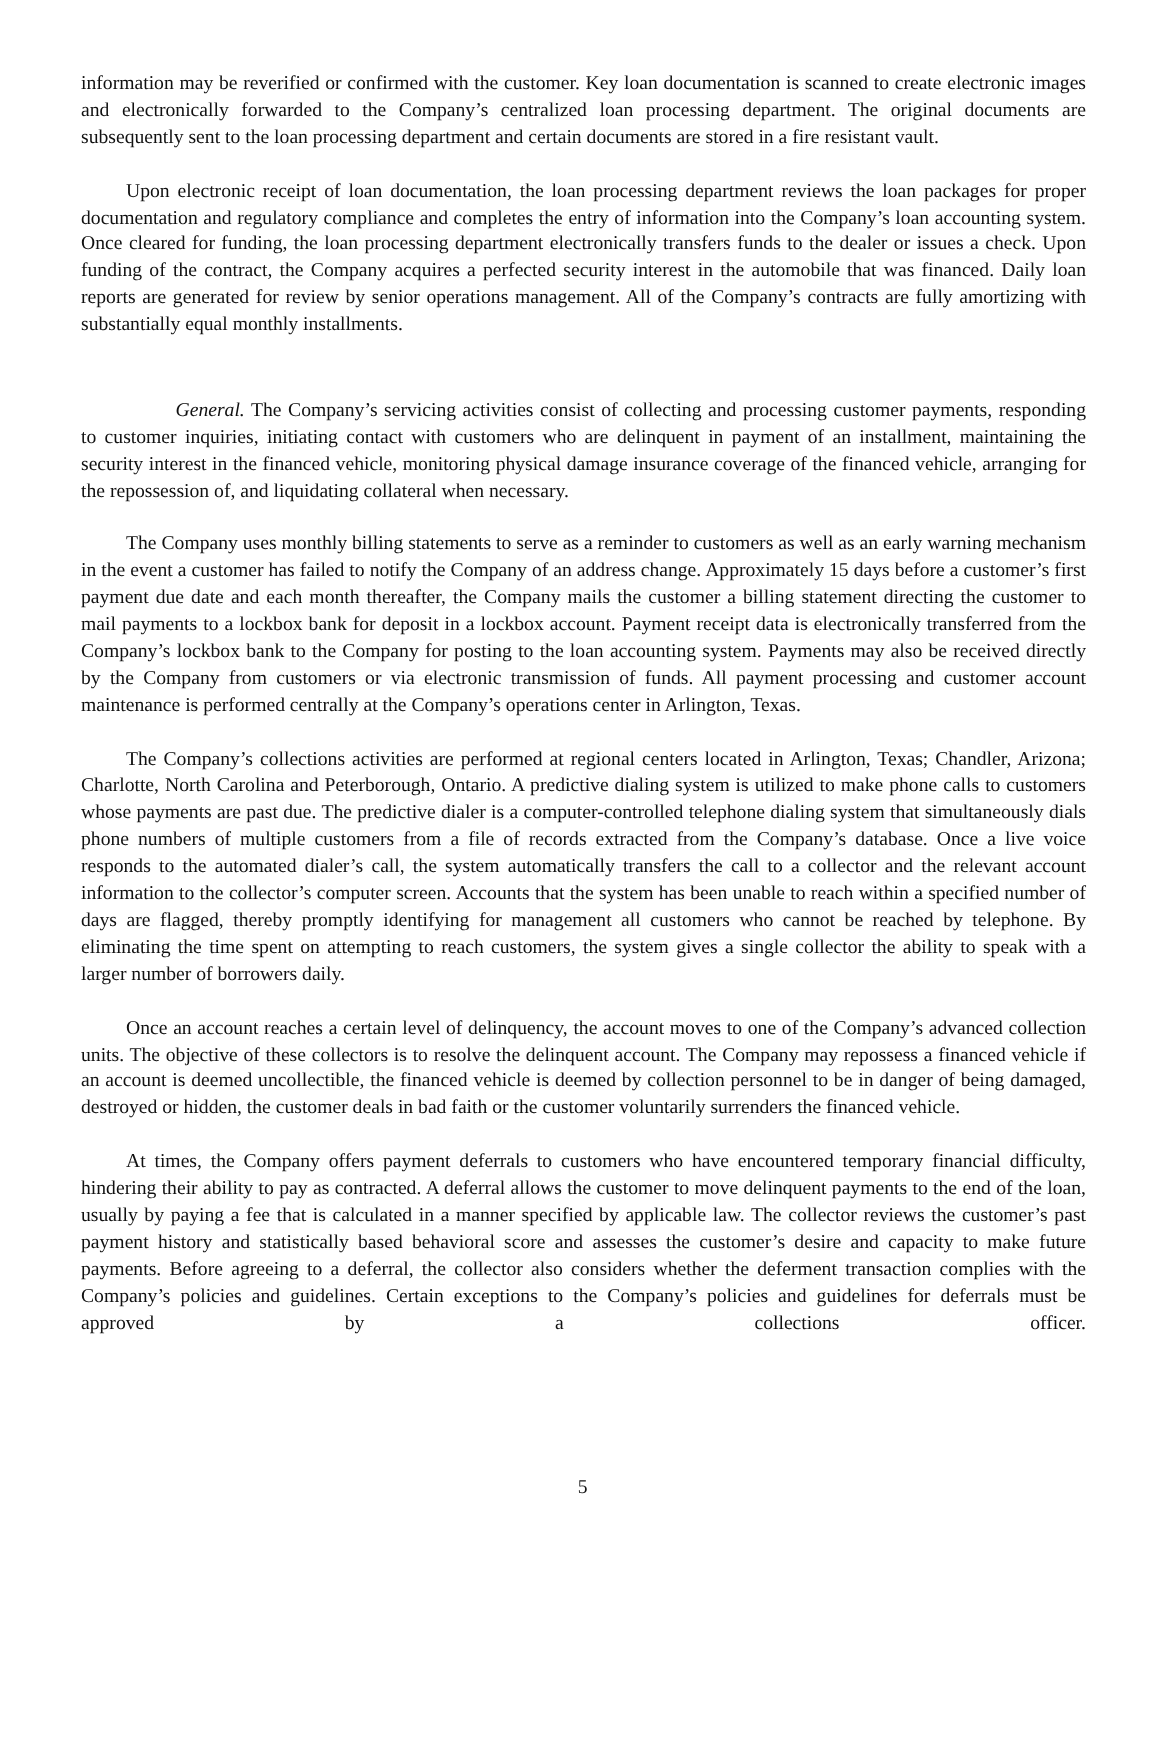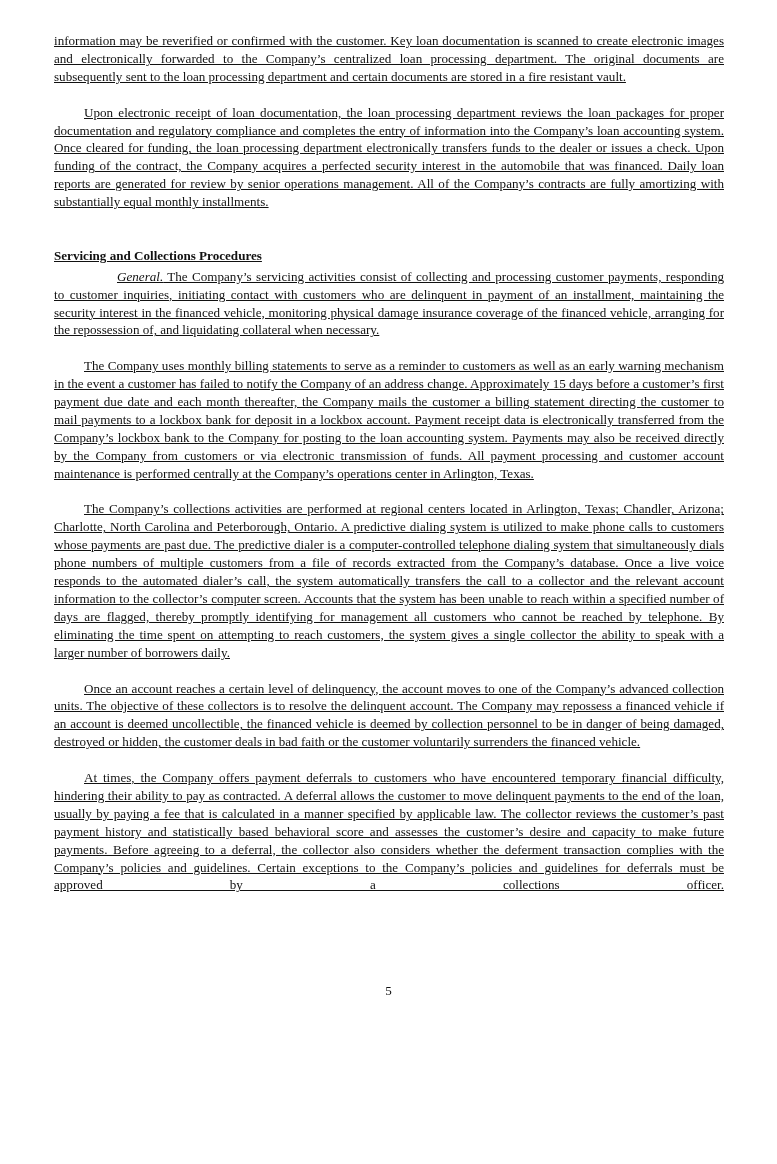--- a/index.html
+++ b/index.html
@@ -11,23 +11,22 @@
       width: 777px;
       height: 1164px;
       position: relative;
       overflow: hidden;
       font-family: "Liberation Serif", "DejaVu Serif", serif;
       color: #111111;
     }
     .page {
       position: absolute;
       left: 54px;
-      top: 32px;
+      top: 46px;
       width: 670px;
-      text-decoration: underline;
     }
     .para {
       margin: 0;
       font-size: 13.1px;
       line-height: 17.9px;
       text-align: justify;
       text-align-last: left;
     }
     .para.indent {
       text-indent: 30px;
@@ -65,21 +64,20 @@
 
   <p class="para">information may be reverified or confirmed with the customer. Key loan documentation is scanned to create electronic images and electronically forwarded to the Company’s centralized loan processing department. The original documents are subsequently sent to the loan processing department and certain documents are stored in a fire resistant vault.</p>
 
   <div class="gap"></div>
 
   <p class="para indent">Upon electronic receipt of loan documentation, the loan processing department reviews the loan packages for proper documentation and regulatory compliance and completes the entry of information into the Company’s loan accounting system. Once cleared for funding, the loan processing department electronically transfers funds to the dealer or issues a check. Upon funding of the contract, the Company acquires a perfected security interest in the automobile that was financed. Daily loan reports are generated for review by senior operations management. All of the Company’s contracts are fully amortizing with substantially equal monthly installments.</p>
 
   <div class="gap"></div>
   <div class="gap"></div>
 
-  <h3 class="heading">Servicing and Collections Procedures</h3>
 
   <p class="para indent" style="margin-top:3px;"><span class="lead-in">General.</span><span>  The Company’s servicing activities consist of collecting and processing customer payments, responding to customer inquiries, initiating contact with customers who are delinquent in payment of an installment, maintaining the security interest in the financed vehicle, monitoring physical damage insurance coverage of the financed vehicle, arranging for the repossession of, and liquidating collateral when necessary.</span></p>
 
   <div class="gap"></div>
 
   <p class="para indent">The Company uses monthly billing statements to serve as a reminder to customers as well as an early warning mechanism in the event a customer has failed to notify the Company of an address change. Approximately 15 days before a customer’s first payment due date and each month thereafter, the Company mails the customer a billing statement directing the customer to mail payments to a lockbox bank for deposit in a lockbox account. Payment receipt data is electronically transferred from the Company’s lockbox bank to the Company for posting to the loan accounting system. Payments may also be received directly by the Company from customers or via electronic transmission of funds. All payment processing and customer account maintenance is performed centrally at the Company’s operations center in Arlington, Texas.</p>
 
   <div class="gap"></div>
 
   <p class="para indent">The Company’s collections activities are performed at regional centers located in Arlington, Texas; Chandler, Arizona; Charlotte, North Carolina and Peterborough, Ontario. A predictive dialing system is utilized to make phone calls to customers whose payments are past due. The predictive dialer is a computer-controlled telephone dialing system that simultaneously dials phone numbers of multiple customers from a file of records extracted from the Company’s database. Once a live voice responds to the automated dialer’s call, the system automatically transfers the call to a collector and the relevant account information to the collector’s computer screen. Accounts that the system has been unable to reach within a specified number of days are flagged, thereby promptly identifying for management all customers who cannot be reached by telephone. By eliminating the time spent on attempting to reach customers, the system gives a single collector the ability to speak with a larger number of borrowers daily.</p>

